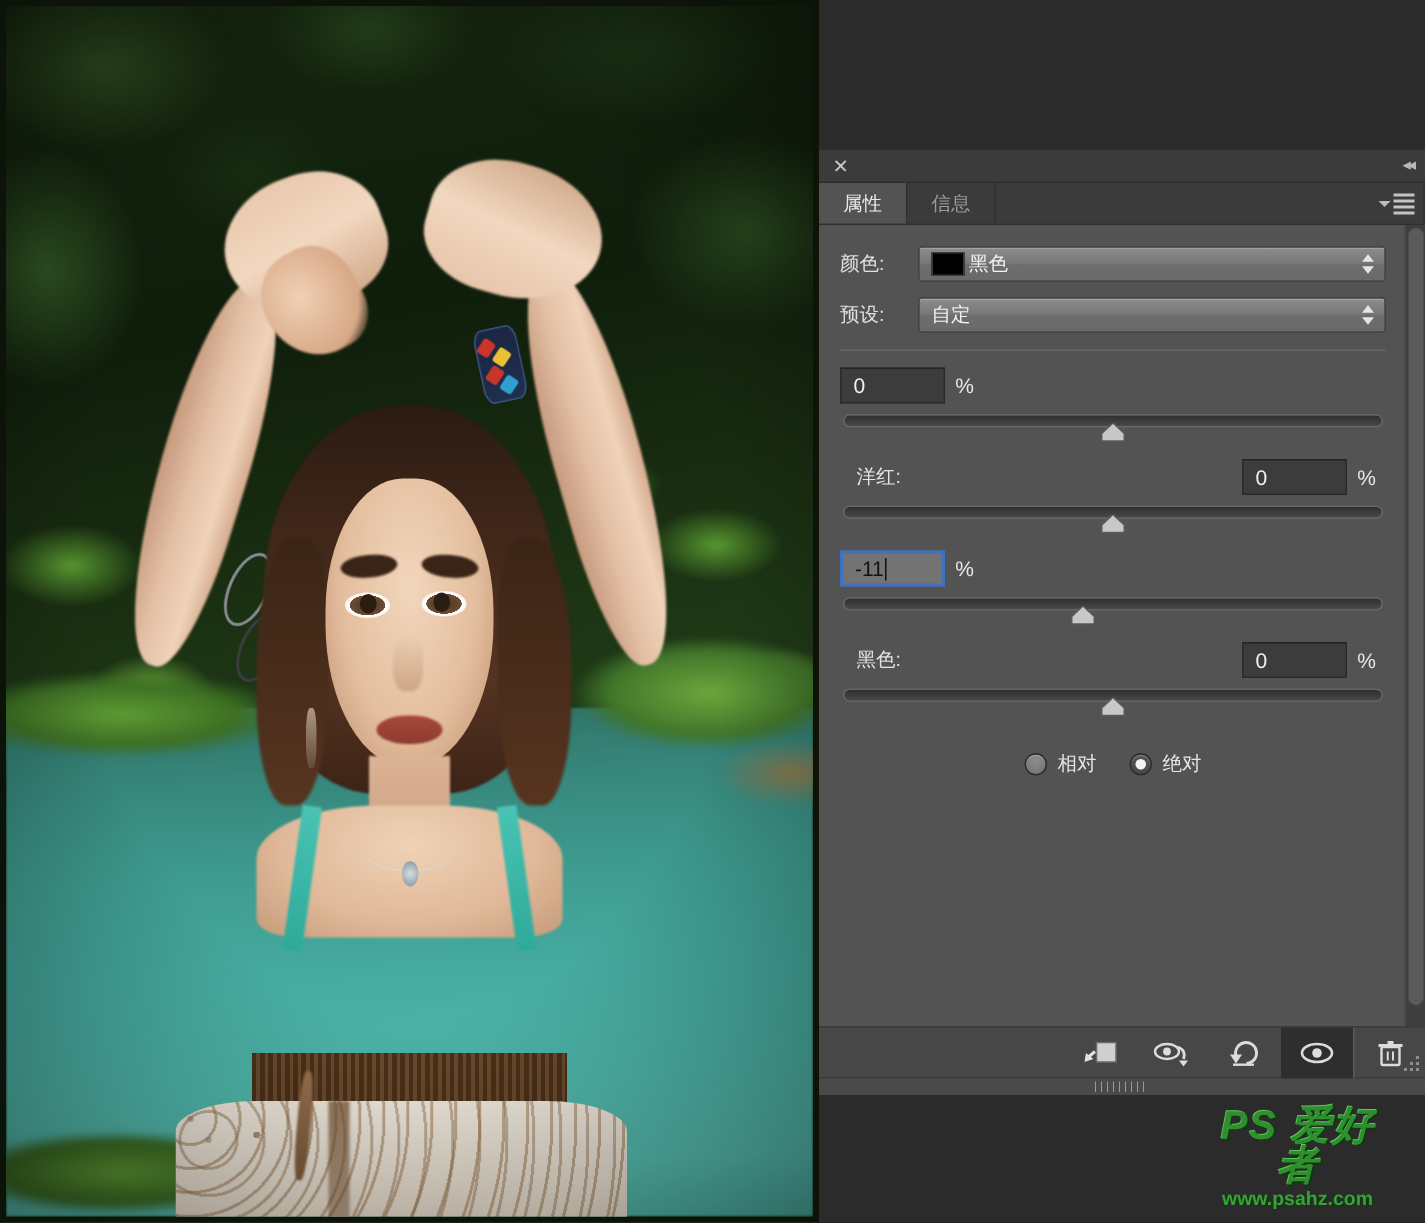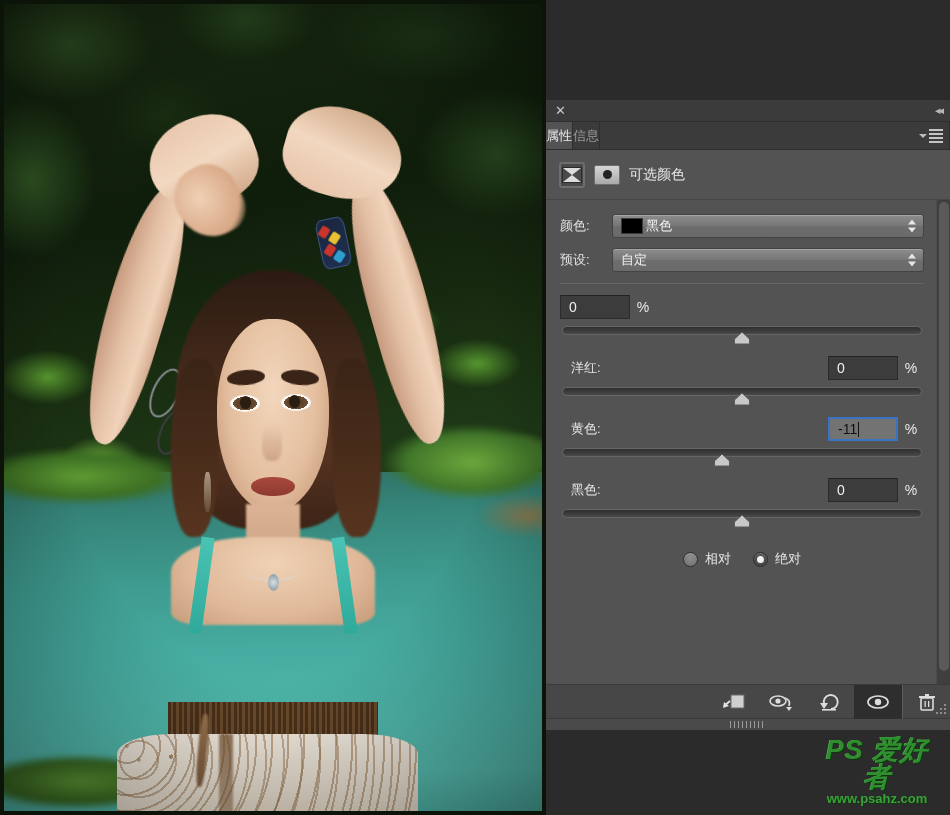--- a/index.html
+++ b/index.html
@@ -211,21 +211,21 @@
   }
   .collapse-ic {
     position: absolute; right: 8px; top: 5px; color: #b8b8b8;
     font-size: 11px; letter-spacing: -2px; line-height: 11px;
   }
   .tabbar {
     height: 28px; background: #3b3b3b; display: flex; align-items: stretch;
     position: relative; flex: none; border-bottom: 1px solid #2e2e2e;
   }
   .tab {
-    padding: 0 0; display: flex; align-items: center; justify-content: center;
+    padding: 0 16px; display: flex; align-items: center; justify-content: center;
     font-size: 13px; color: #9b9b9b; border-right: 1px solid #2e2e2e;
     background: #3b3b3b; cursor: pointer;
   }
   .tab.active { background: #535353; color: #e9e9e9; }
   .tab-filler { flex: 1; background: #3b3b3b; border-right: 1px solid #2e2e2e; }
   .menu-ic {
     position: absolute; right: 7px; top: 7px; display: flex;
     align-items: center; gap: 2px;
   }
   .menu-caret {
@@ -354,21 +354,21 @@
     height: 12px; background: #4a4a4a; border-top: 1px solid #3a3a3a;
     display: flex; align-items: center; justify-content: center; flex: none;
   }
   .grip-lines {
     width: 36px; height: 7px;
     background: repeating-linear-gradient(90deg, #9a9a9a 0 1px, transparent 1px 4px);
   }
 
   
   .watermark {
-    position: absolute; right: 12px; bottom: 10px;
+    position: absolute; right: 24px; bottom: 10px;
     width: 122px; text-align: center; line-height: 1;
   }
   .wm-top {
     font-size: 27px; font-weight: bold; color: #2f8f2f; font-style: italic;
     text-shadow: 1px 1px 0 #0c3a0c, -0.5px -0.5px 0 #5fc45f;
     letter-spacing: 1px;
   }
   .wm-bot {
     font-size: 13px; font-weight: bold; color: #3aa03a; margin-top: 1px;
     text-shadow: 1px 1px 0 #0c3a0c;
@@ -452,33 +452,20 @@
           <span class="menu-caret"></span>
           <span class="menu-lines">
               <i></i>
               <i></i>
               <i></i>
               <i></i>
             </span>
         </div>
       </div>
 
-      <div class="adj-header">
-        <div class="adj-ic">
-          <svg width="20" height="16" viewBox="0 0 20 16">
-            <polygon points="1,1 19,1 10,8" fill="#dcdcdc"></polygon>
-            <polygon points="1,15 19,15 10,8" fill="#dcdcdc"></polygon>
-            <rect x="0.5" y="0.5" width="19" height="15" fill="none" stroke="#2b2b2b" stroke-width="1"></rect>
-          </svg>
-        </div>
-        <div class="mask-thumb">
-          <span class="mask-dot"></span>
-        </div>
-        <div class="adj-title">可选颜色</div>
-      </div>
 
       <div class="panel-body">
         <div class="scrollbar">
           <div class="scroll-thumb"></div>
         </div>
 
         <div class="content">
 
           <div class="row-select">
             <div class="row-label">颜色:</div>
@@ -535,21 +522,20 @@
               <div class="thumb" style="left:50%">
                 <svg width="17" height="13" viewBox="0 0 17 13">
                   <polygon points="8.5,0 16,7 16,12 1,12 1,7" fill="#c8c8c8" stroke="#5a5a5a" stroke-width="1"></polygon>
                 </svg>
               </div>
             </div>
           </div>
 
           <div class="slider-group">
             <div class="slider-top">
-              <span class="sl-label">黄色:</span>
               <span class="valbox focused">
                 <span>-11</span>
                   <span class="caret"></span>
               </span>
               <span class="pct">%</span>
             </div>
             <div class="track-wrap">
               <div class="track"></div>
               <div class="thumb" style="left:44.5%">
                 <svg width="17" height="13" viewBox="0 0 17 13">

